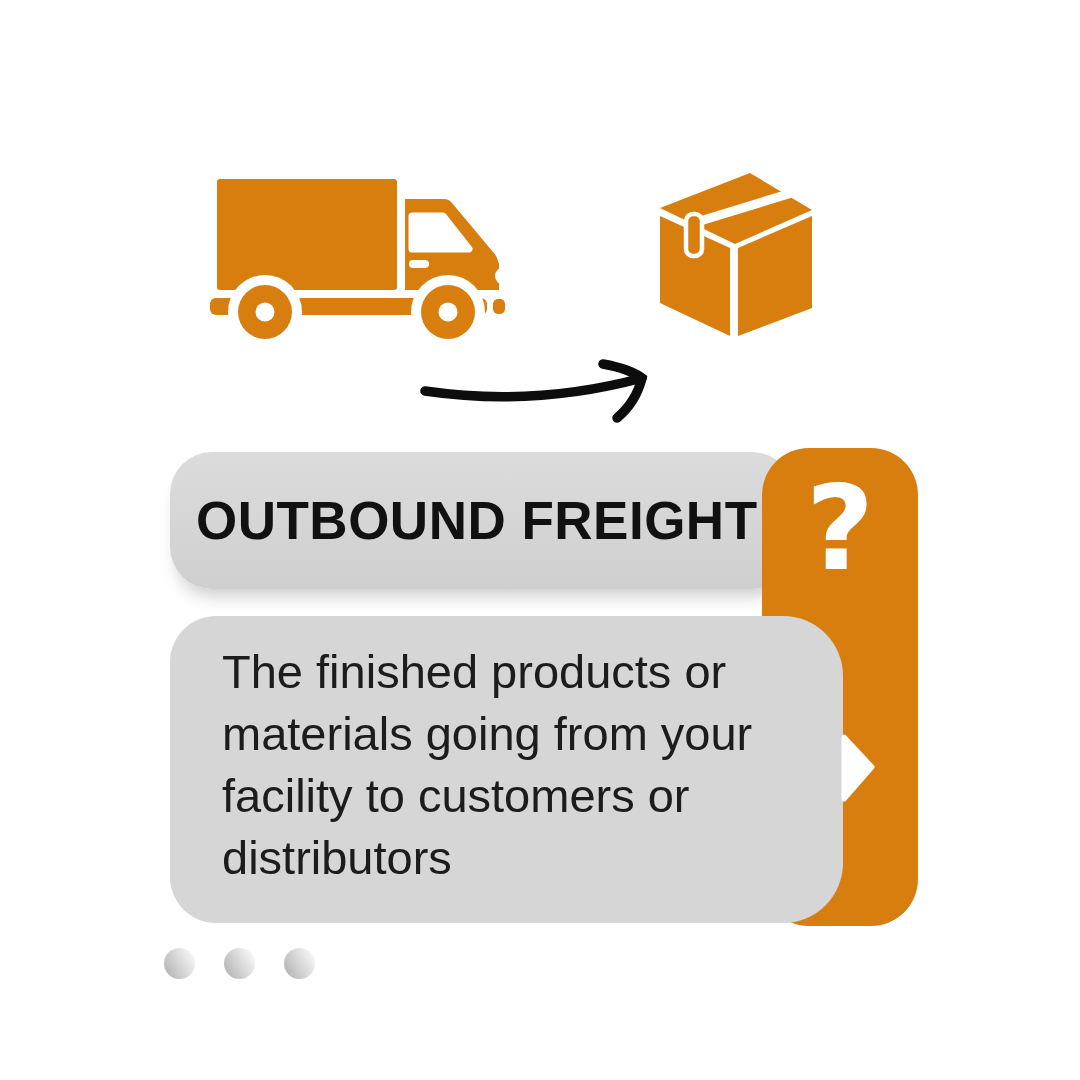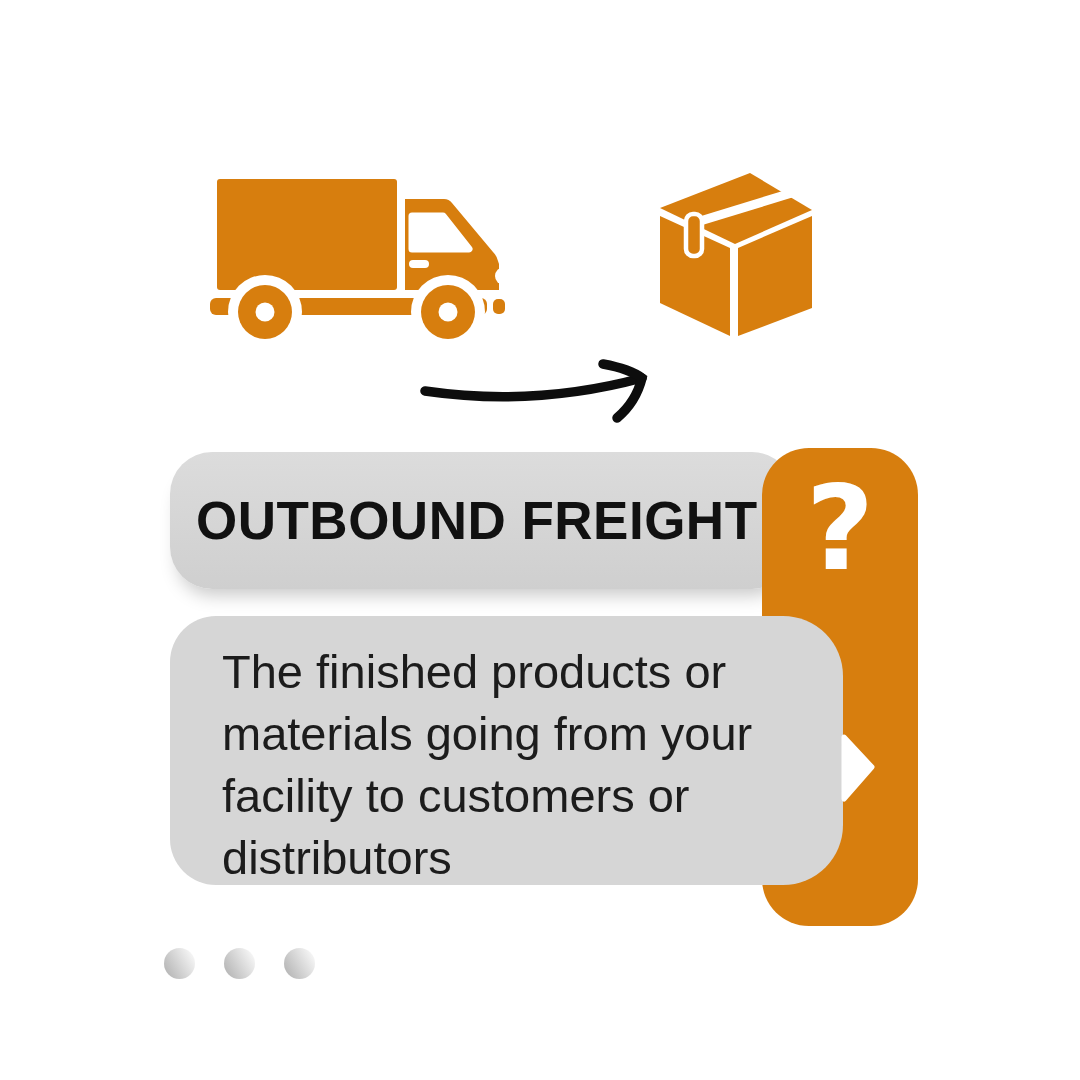--- a/index.html
+++ b/index.html
@@ -48,21 +48,21 @@
     text-align:center;
     font-family:"DejaVu Sans","Liberation Sans",sans-serif;
     font-weight:bold;
     font-size:118px;
     line-height:1;
     color:#ffffff;
   }
 
   
   .desc-box{
-    left:170px;top:616px;width:673px;height:269px;
+    left:170px;top:616px;width:673px;height:307px;
     background:#d6d6d6;
     border-radius:46px 60px 60px 46px;
     z-index:3;
     box-sizing:border-box;
     padding:25px 55px 0 52px;
   }
   .desc-text{
     margin:0;
     font-size:47px;
     line-height:62px;

